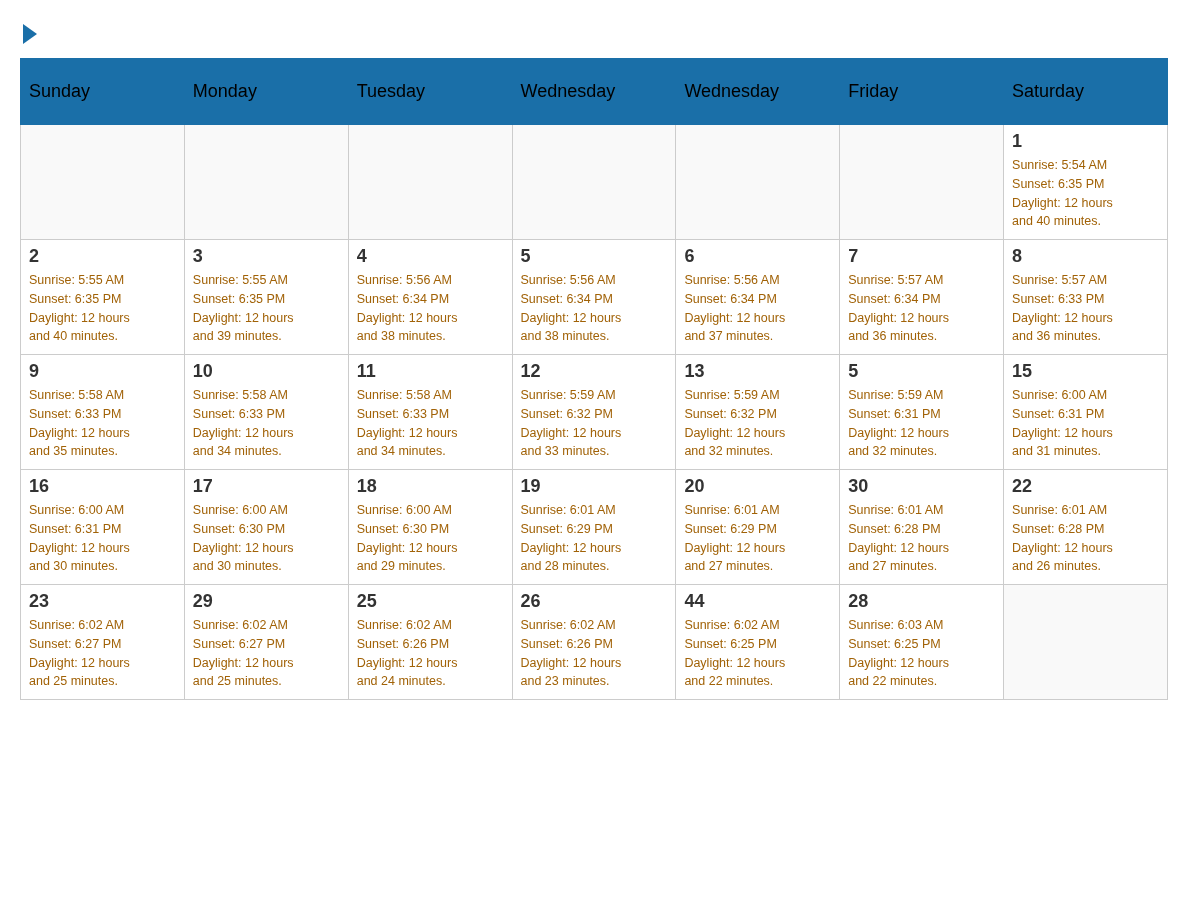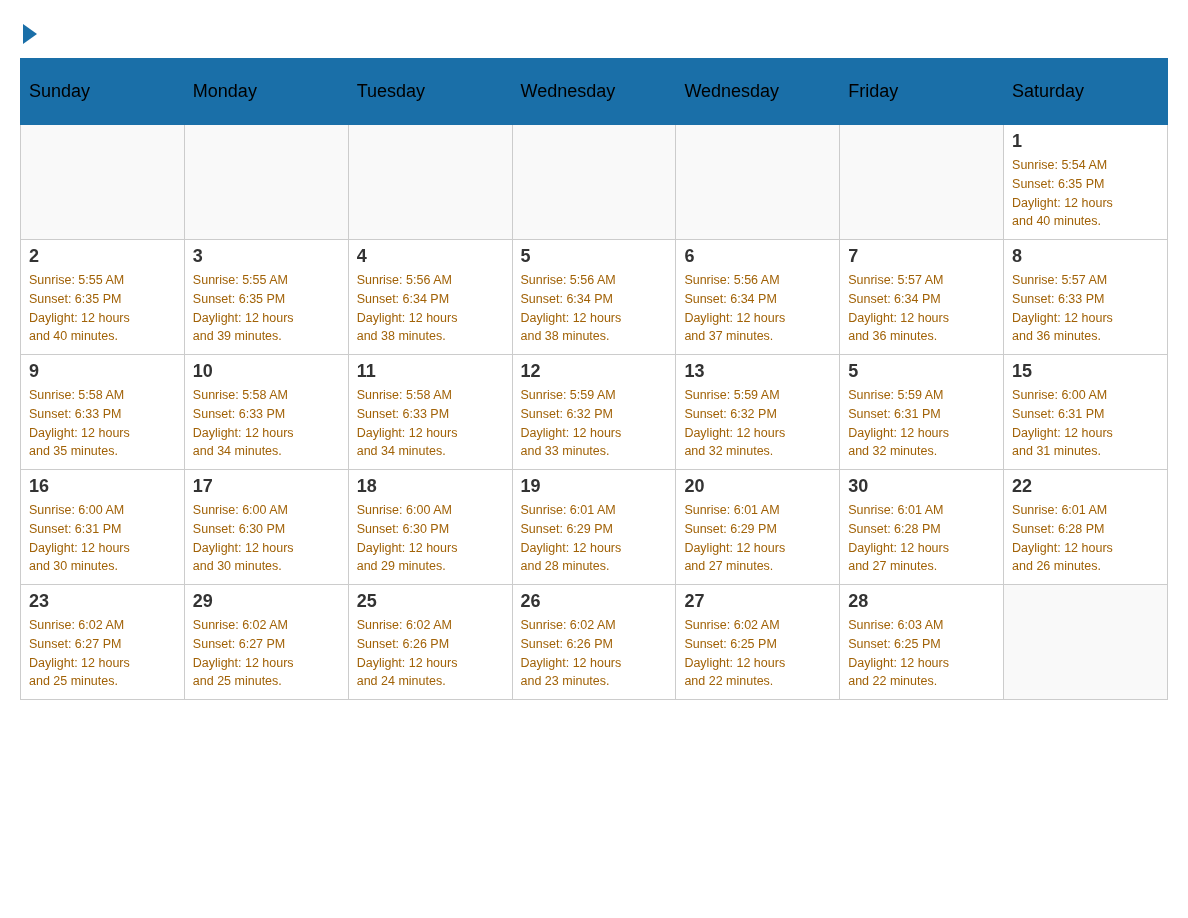--- a/index.html
+++ b/index.html
@@ -319,21 +319,21 @@
 and 24 minutes.</div>
         </td>
         <td>
           <span class="day-number">26</span>
           <div class="day-info" style="white-space: pre-line;">Sunrise: 6:02 AM
 Sunset: 6:26 PM
 Daylight: 12 hours
 and 23 minutes.</div>
         </td>
         <td>
-          <span class="day-number">27</span>
+          <span class="day-number">44</span>
           <div class="day-info" style="white-space: pre-line;">Sunrise: 6:02 AM
 Sunset: 6:25 PM
 Daylight: 12 hours
 and 22 minutes.</div>
         </td>
         <td>
           <span class="day-number">28</span>
           <div class="day-info" style="white-space: pre-line;">Sunrise: 6:03 AM
 Sunset: 6:25 PM
 Daylight: 12 hours

